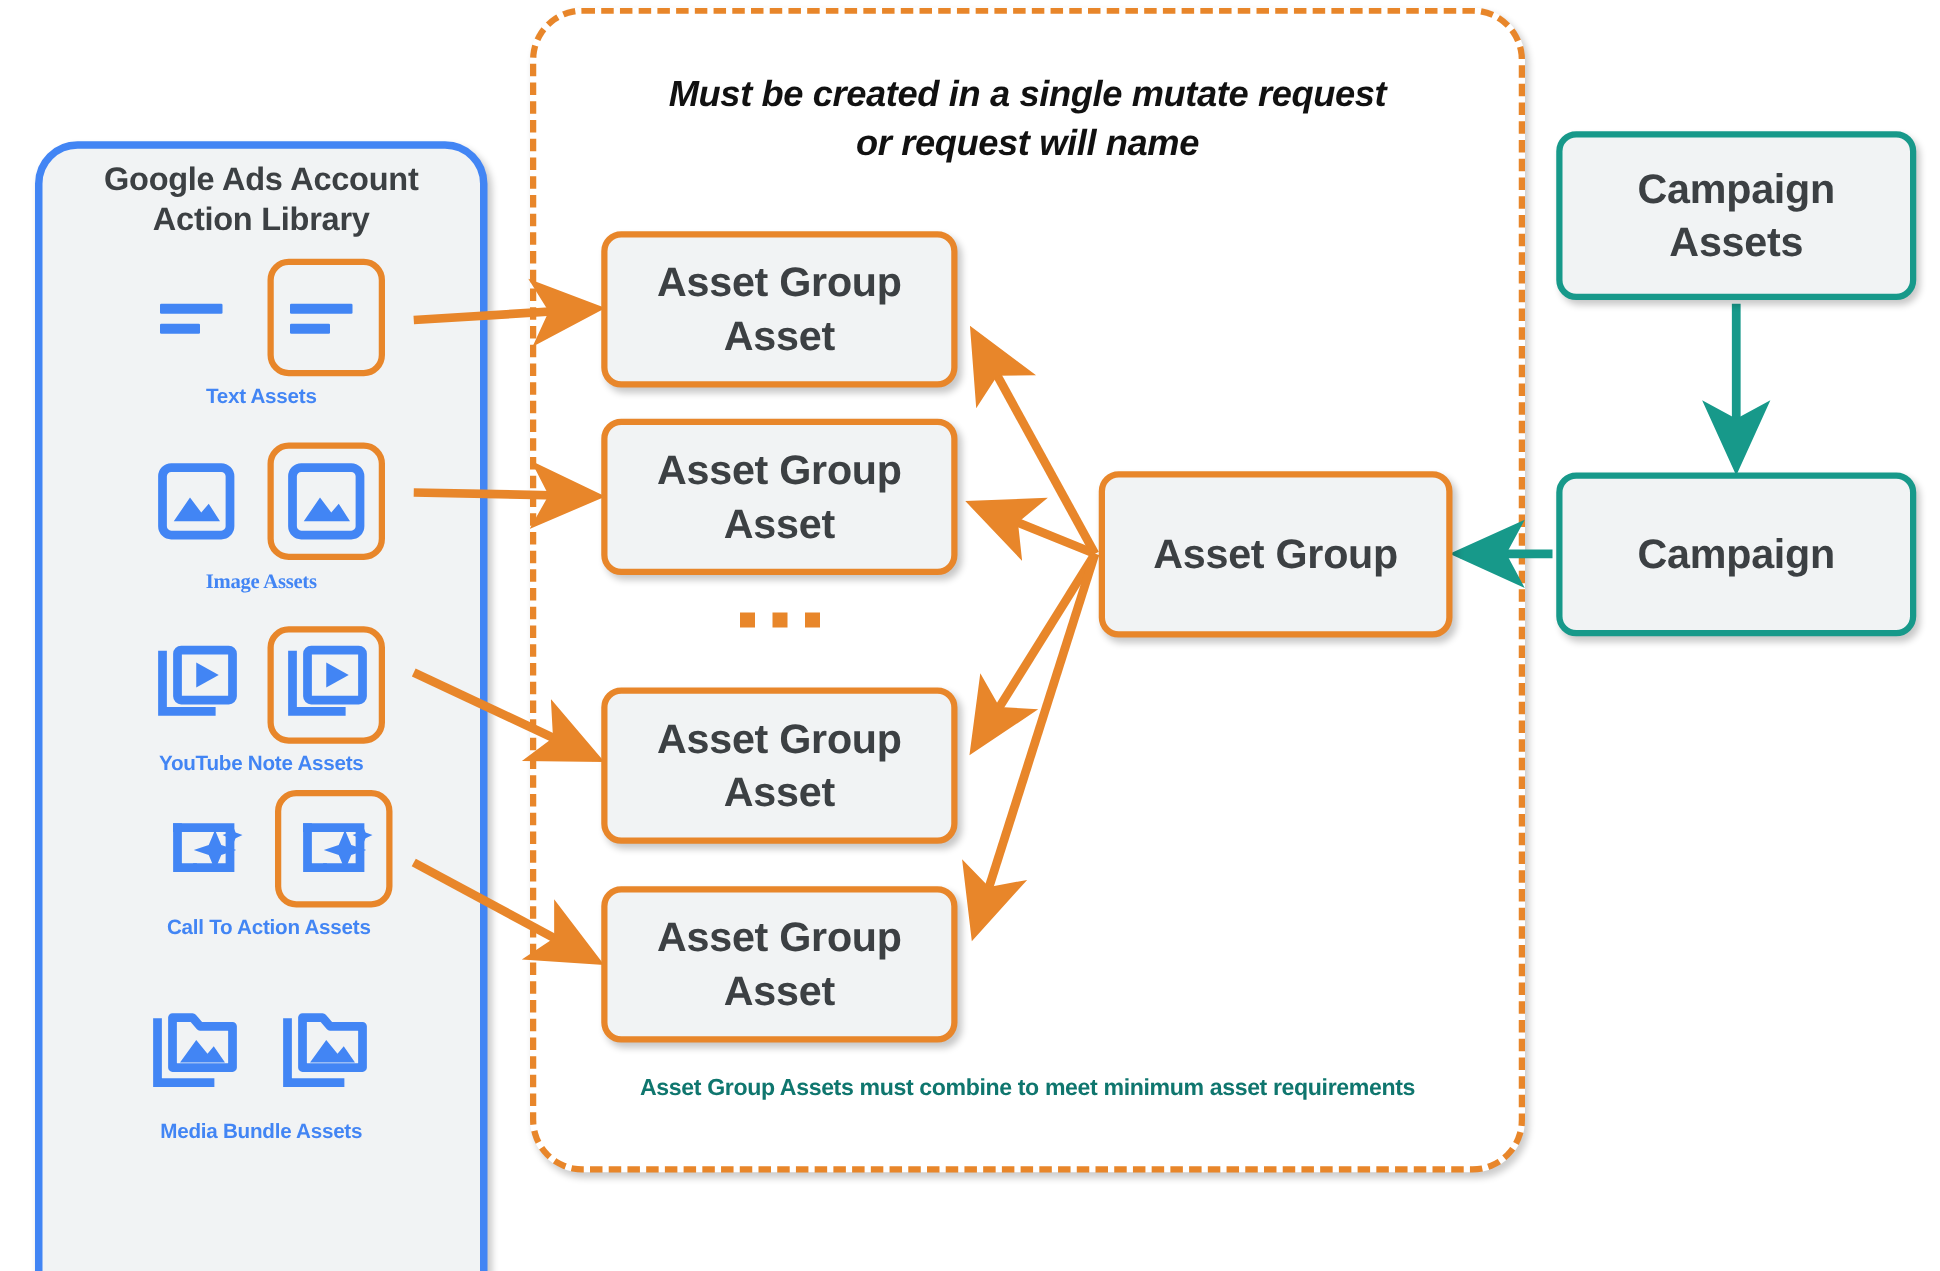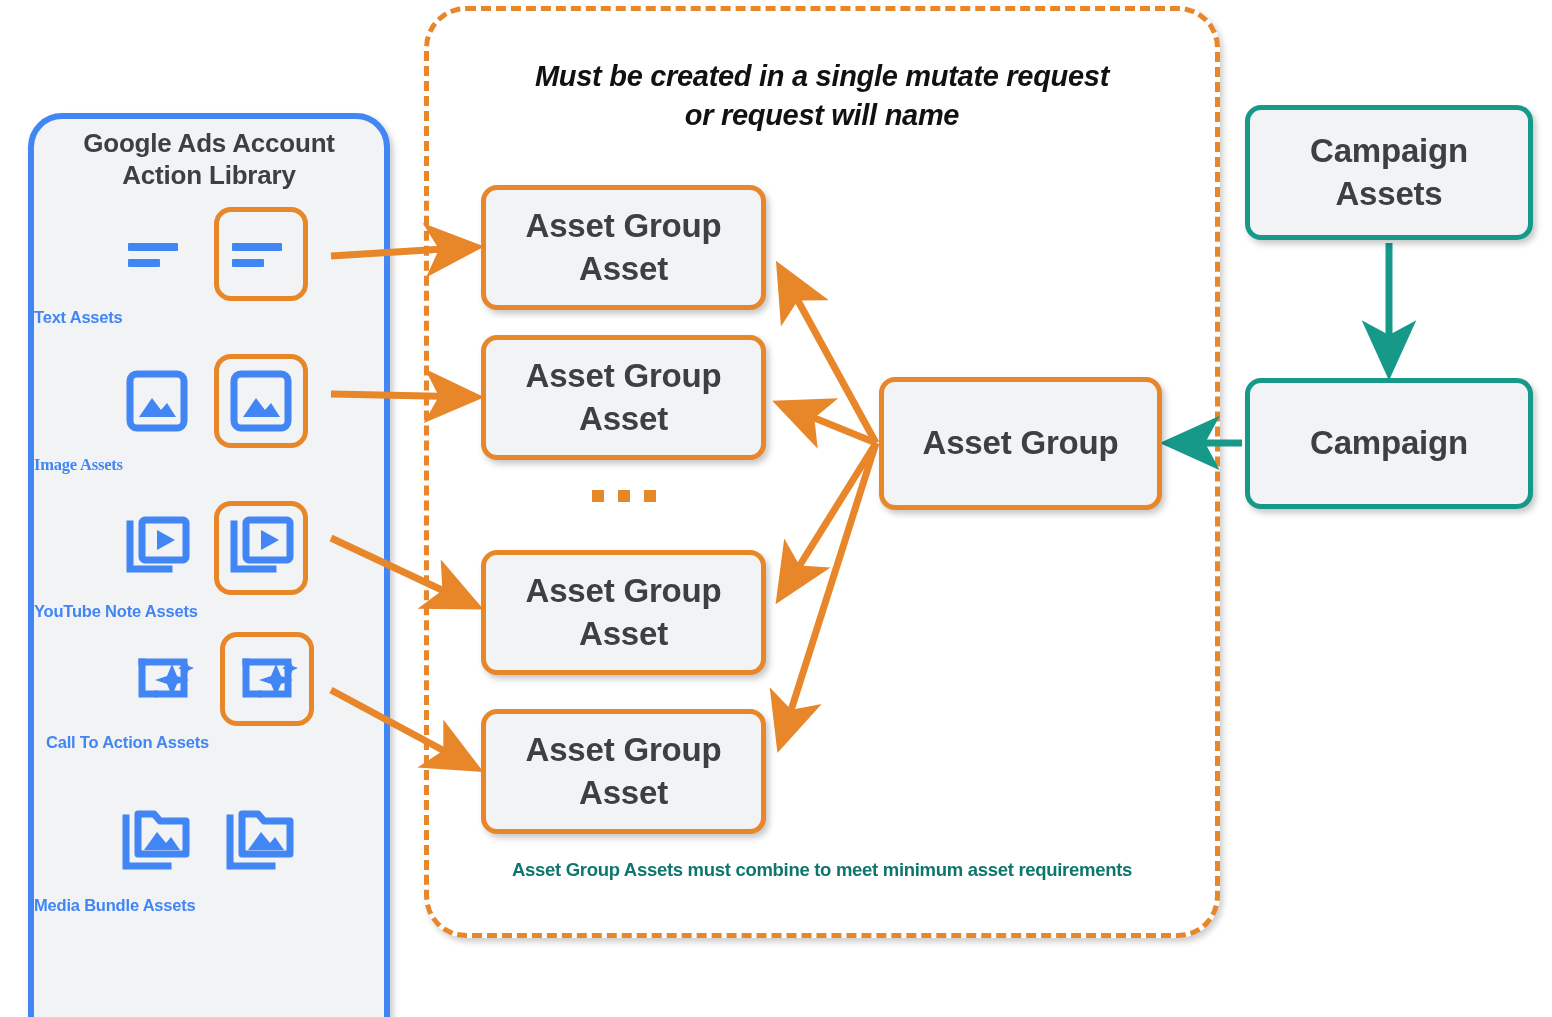--- a/index.html
+++ b/index.html
@@ -71,21 +71,21 @@
     align-items: center;
     justify-content: center;
     box-sizing: border-box;
   }
   .icon-cell.boxed {
     border: 5px solid #E8862A;
     border-radius: 17px;
     background: #F1F3F4;
   }
   .asset-caption {
-    text-align: left;
+    text-align: center;
     font-size: 16.5px;
     font-weight: bold;
     color: #4285F4;
     margin-top: 2px;
     letter-spacing: -0.2px;
   }
   
   .mutate-box {
     position: absolute;
     left: 424px;

